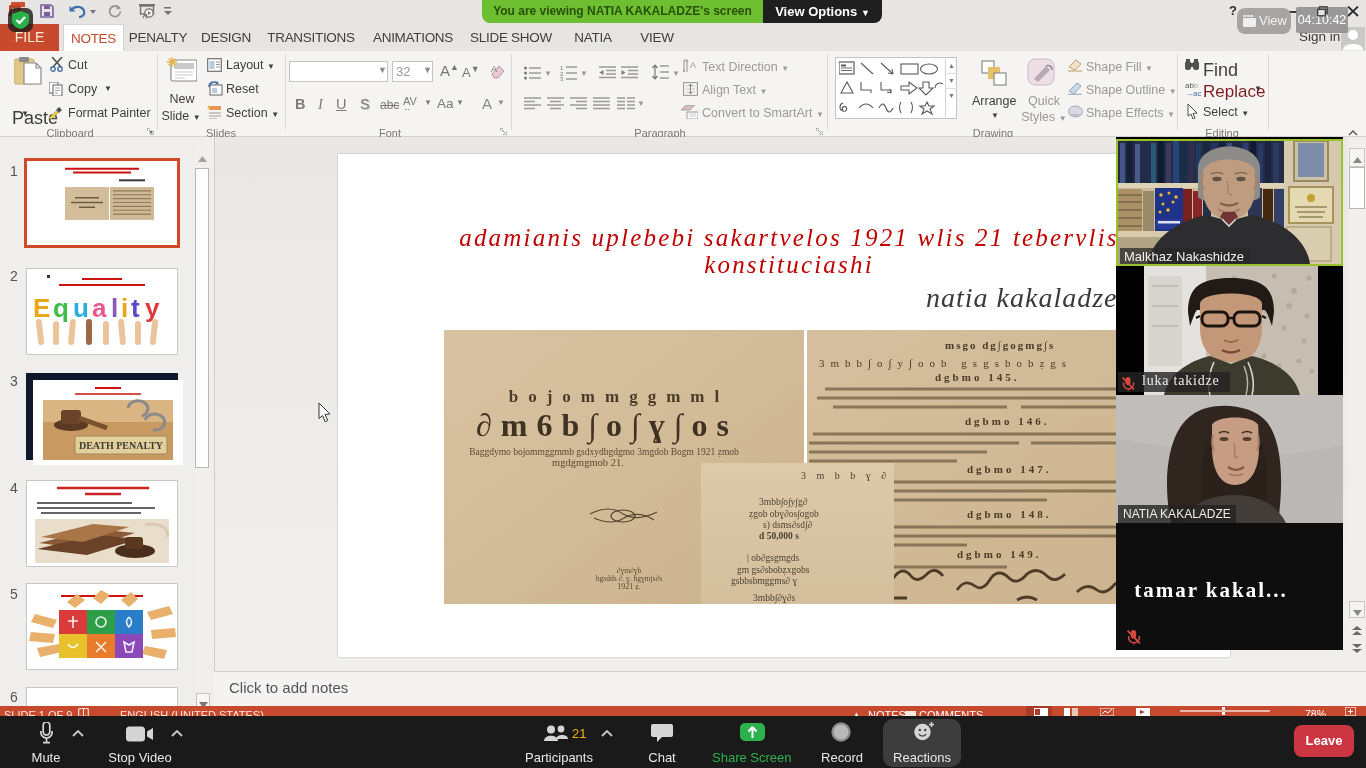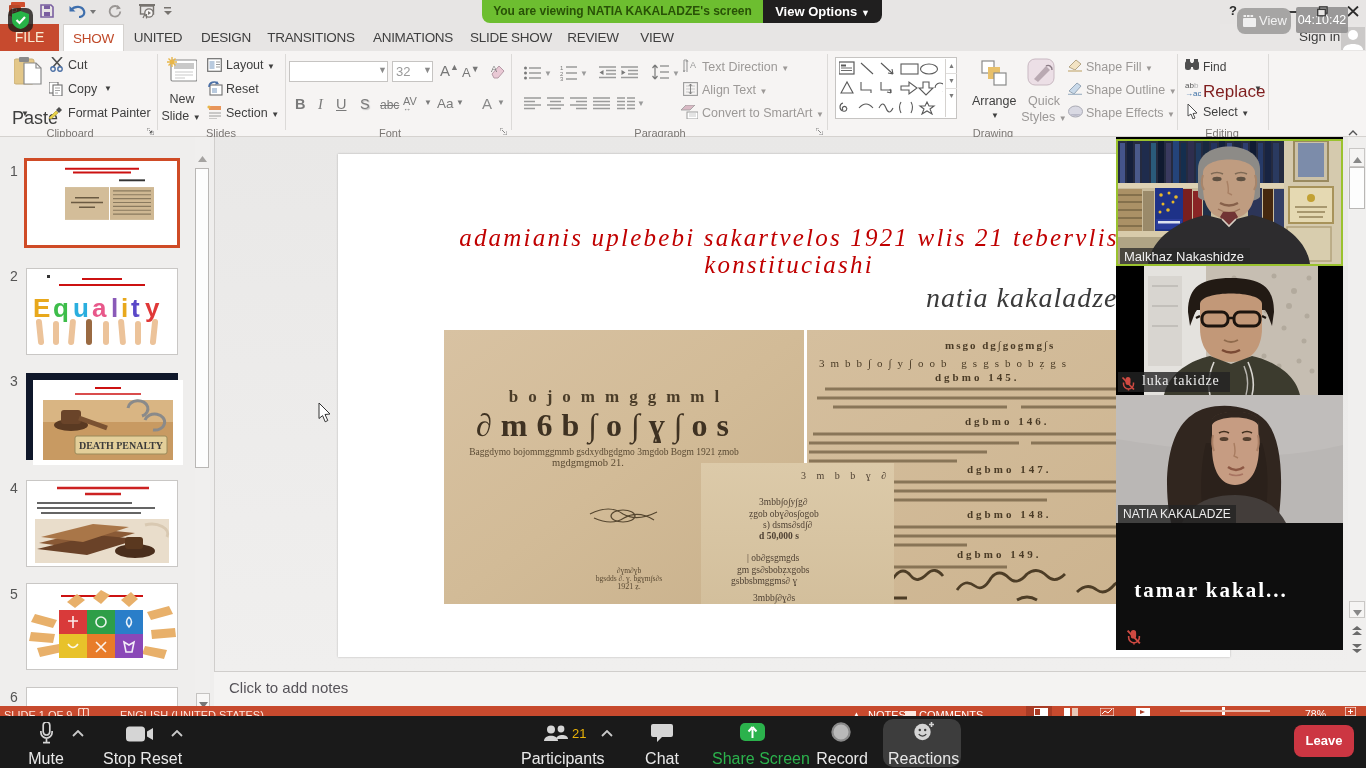--- a/index.html
+++ b/index.html
@@ -24,21 +24,21 @@
   #leftpanel { left:0; top:137px; width:214px; height:569px; background:#efeeed; }
   .thumbnum { font-size:14px; color:#555; }
   
   #editarea { left:214px; top:137px; width:1134px; height:534px; background:linear-gradient(#e9e8e7,#f0efee); border-left:1px solid #d0cecc; }
   #slide { position:absolute; left:123px; top:17px; width:892px; height:503px; background:#fff; box-shadow:0 0 2px rgba(0,0,0,.25); }
   
   #notesbar { left:214px; top:671px; width:1152px; height:35px; background:#f4f3f2; border-top:1px solid #d0cecc; }
   #statusbar { left:0; top:706px; width:1366px; height:10px; background:#c74a2e; overflow:hidden; }
   
   #zoombar { left:0; top:716px; width:1366px; height:52px; background:#1a1a1a; }
-  .ztxt { font-size:16px; color:#e8e8e8; text-align:center; white-space:nowrap; }
+  .ztxt { font-size:13px; color:#e8e8e8; text-align:center; white-space:nowrap; }
   
   #vpanel { left:1116px; top:137px; width:227px; height:513px; background:#000; }
   
   #rscroll { left:1348px; top:137px; width:18px; height:534px; background:#f0efee; }
 </style>
 </head>
 <body>
 <div id="canvas">
   <div class="abs" id="titlebar">
 
@@ -100,27 +100,27 @@
           <rect x="4" y="0" width="2.6" height="2" fill="#efefef"></rect>
           <rect x="7.5" y="0" width="2.6" height="2" fill="#efefef"></rect>
       </svg>
       <div class="abs" style="left:22px;top:5px;font-size:13px;color:#f2f2f2;">View</div>
     </div>
 
     <div class="abs" style="left:1296px;top:7px;width:52px;height:26px;background:rgba(143,142,142,0.88);border-radius:2px;color:#fff;font-size:12.5px;text-align:center;line-height:26px;z-index:5;">04:10:42</div>
   </div>
   <div class="abs" id="tabrow">
     <div class="abs" id="filetab">FILE</div>
-    <div class="abs tab" id="hometab">SHOW</div>
-    <div class="abs tab" style="left:127px;width:62px;">UNITED</div>
+    <div class="abs tab" id="hometab">NOTES</div>
+    <div class="abs tab" style="left:127px;width:62px;">PENALTY</div>
     <div class="abs tab" style="left:190px;width:72px;">DESIGN</div>
     <div class="abs tab" style="left:262px;width:98px;">TRANSITIONS</div>
     <div class="abs tab" style="left:360px;width:106px;">ANIMATIONS</div>
     <div class="abs tab" style="left:466px;width:90px;">SLIDE SHOW</div>
-    <div class="abs tab" style="left:556px;width:74px;">REVIEW</div>
+    <div class="abs tab" style="left:556px;width:74px;">NATIA</div>
     <div class="abs tab" style="left:630px;width:54px;">VIEW</div>
     <div class="abs" style="left:1299px;top:5px;width:55px;font-size:13.5px;color:#3b3b3b;">Sign in</div>
     <svg class="abs" style="left:1341px;top:3px;" width="24" height="23" viewBox="0 0 24 23">
       <rect x="0" y="0" width="24" height="23" fill="#cbc9c8"></rect>
       <circle cx="12" cy="8" r="5" fill="#fff"></circle>
       <path d="M2 23 C2 15 22 15 22 23 Z" fill="#fff"></path>
     </svg>
   </div>
 
   <div class="abs" style="left:8px;top:8px;width:25px;height:24px;background:rgba(32,28,26,.82);border-radius:7px;z-index:9;"></div>
@@ -351,21 +351,21 @@
     
     <div class="abs gsep" style="left:1177px;"></div>
     
     <svg class="abs" style="left:1185px;top:8px;" width="15" height="13" viewBox="0 0 15 13">
       <rect x="0" y="2" width="6" height="9" rx="2.5" fill="#4f4f4f"></rect>
       <rect x="8" y="2" width="6" height="9" rx="2.5" fill="#4f4f4f"></rect>
       <rect x="5" y="4" width="4" height="4" fill="#4f4f4f"></rect>
       <rect x="1" y="0" width="4" height="3" fill="#4f4f4f"></rect>
         <rect x="9" y="0" width="4" height="3" fill="#4f4f4f"></rect>
     </svg>
-    <div class="abs" style="left:1203px;top:9px;font-size:12px;color:#3f3f3f;">Find</div>
+    <div class="abs" style="left:1203px;top:9px;font-size:18px;color:#3f3f3f;">Find</div>
     <svg class="abs" style="left:1185px;top:30px;" width="16" height="15" viewBox="0 0 16 15">
       <text x="0" y="7" font-size="8" fill="#555">ab</text>
         <text x="9" y="7" font-size="8" fill="#b0b0b0">b</text>
       <text x="0" y="15" font-size="8" fill="#3a6fa5">→ac</text>
     </svg>
     <div class="abs" style="left:1203px;top:31px;font-size:17px;color:#7f1d1d;">Replace</div>
     <div class="abs" style="left:1254px;top:33px;font-size:8px;color:#3f3f3f;">▼</div>
     <svg class="abs" style="left:1187px;top:53px;" width="11" height="15" viewBox="0 0 11 15">
       <path d="M1 0 L10 9 L6 9.5 L8 14 L6 15 L4 10 L1 12 Z" fill="#fff" stroke="#4f4f4f" stroke-width="1"></path>
     </svg>
@@ -644,21 +644,21 @@
         <path d="M1 6 L6 1 L11 6" stroke="#c9c9c9" stroke-width="1.8" fill="none"></path>
       </svg>
     <div class="abs ztxt" style="left:20px;top:34px;width:52px;">Mute</div>
     <svg class="abs" style="left:126px;top:10px;" width="28" height="16" viewBox="0 0 28 16">
       <rect x="0" y="0.5" width="19" height="15" rx="3.5" fill="#d5d5d5"></rect>
       <path d="M21 5.5 L27 2 V14 L21 10.5 Z" fill="#d5d5d5"></path>
     </svg>
     <svg class="abs" style="left:171px;top:14px;" width="12" height="7" viewBox="0 0 12 7">
         <path d="M1 6 L6 1 L11 6" stroke="#c9c9c9" stroke-width="1.8" fill="none"></path>
       </svg>
-    <div class="abs ztxt" style="left:103px;top:34px;width:74px;">Stop Reset</div>
+    <div class="abs ztxt" style="left:103px;top:34px;width:74px;">Stop Video</div>
     <svg class="abs" style="left:543px;top:9px;" width="27" height="16" viewBox="0 0 27 16">
       <circle cx="8" cy="4.5" r="4" fill="#d5d5d5"></circle>
       <path d="M1 16 C1 9 15 9 15 16 Z" fill="#d5d5d5"></path>
       <circle cx="18" cy="4" r="3.4" fill="#d5d5d5"></circle>
       <path d="M13 14 C14 8.5 25 9 25 14 Z" fill="#d5d5d5"></path>
     </svg>
     <div class="abs" style="left:572px;top:10px;font-size:13px;color:#eab308;">21</div>
     <svg class="abs" style="left:601px;top:14px;" width="12" height="7" viewBox="0 0 12 7">
         <path d="M1 6 L6 1 L11 6" stroke="#c9c9c9" stroke-width="1.8" fill="none"></path>
       </svg>

